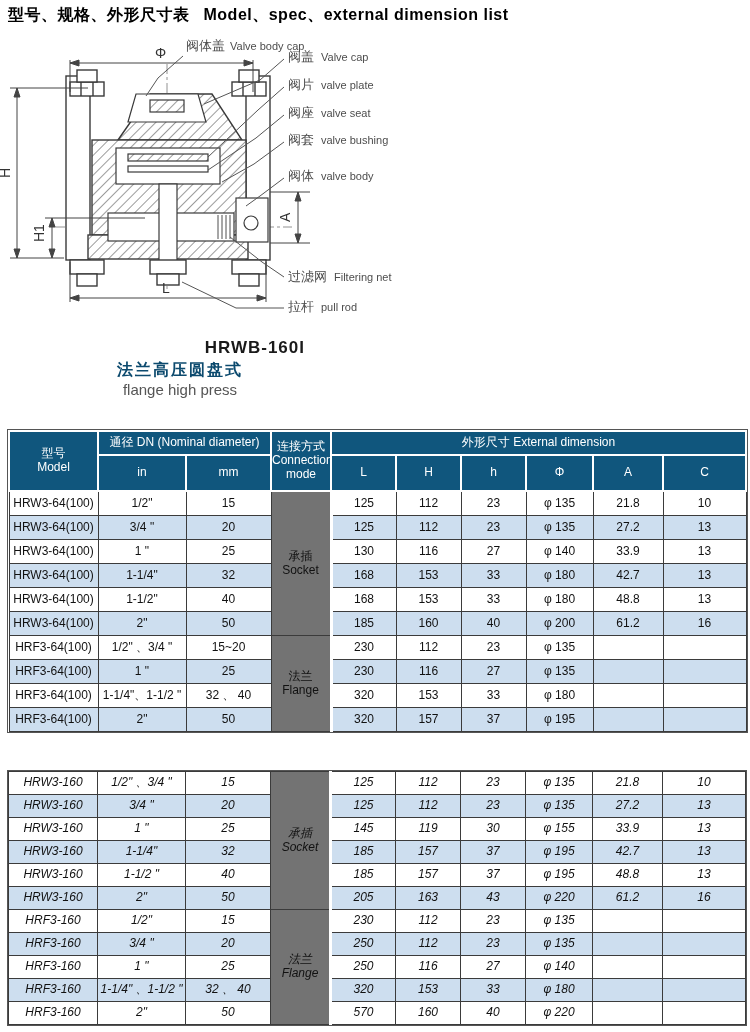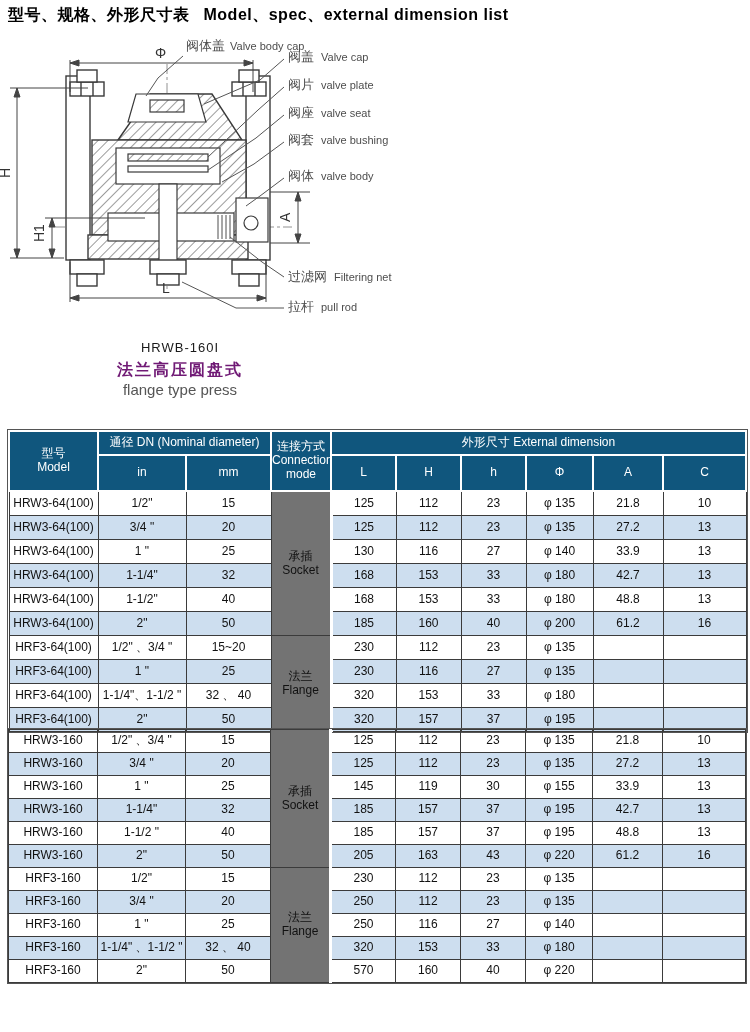--- a/index.html
+++ b/index.html
@@ -2,35 +2,35 @@
 <html><head>
 <meta charset="utf-8">
 <style>
   html,body{margin:0;padding:0;background:#e8e8e8;}
   .page{position:relative;width:750px;height:1032px;background:#fff;overflow:hidden;
         font-family:"Liberation Sans","DejaVu Sans",sans-serif;color:#111;margin:0 auto;}
   .title-bar{position:absolute;left:8px;top:5px;font-size:16px;font-weight:bold;color:#000;letter-spacing:.5px;}
   .title-bar .en{margin-left:14px;}
   .diagram{position:absolute;left:0;top:30px;width:750px;height:400px;}
   .model-block{position:absolute;left:55px;top:338px;width:250px;text-align:center;line-height:20px;}
-  .model-block .mline{font-weight:normal;font-size:13px;letter-spacing:1px;color:#1a1a1a;}
-  .model-block .zhline{font-weight:bold;font-size:16px;letter-spacing:2px;color:#701a75;margin-top:2px;}
+  .model-block .mline{font-weight:bold;font-size:17px;letter-spacing:1px;color:#1a1a1a;text-align:right;}
+  .model-block .zhline{font-weight:bold;font-size:16px;letter-spacing:2px;color:#0c4a6e;margin-top:2px;}
   .model-block .enline{font-size:15px;color:#555;}
   .spec-table{position:absolute;left:8px;border-collapse:collapse;table-layout:fixed;width:737px;
               font-size:12px;outline:1px solid #555;}
   .spec-table th,.spec-table td{border:1px solid #3b3b3b;text-align:center;padding:0;height:23px;
               line-height:1.15;overflow:hidden;}
   .spec-table thead th{background:#10567d;color:#fff;border:2px solid #fff;font-weight:normal;
               white-space:pre-line;font-size:12px;}
   .spec-table thead tr.r1 th{height:22px;}
   .spec-table thead tr.r2 th{height:34px;}
   .spec-table tbody tr.alt td{background:#cddeef;}
   .spec-table tbody td.conn{background:#737373;white-space:pre-line;}
   .spec-table tbody td.colL{border-left:3px solid #fff;}
-  #table-160{top:729px;}
+  #table-160{top:771px;font-style:italic;}
   #table-160 td{height:22px;}
   #table-64{top:430px;}
   svg text{font-family:"Liberation Sans","DejaVu Sans",sans-serif;}
   .lbl-zh{font-size:13px;fill:#4d4d4d;}
   .lbl-en{font-size:11px;fill:#4d4d4d;}
   .dim-lbl{font-size:14px;fill:#333;}
 </style>
 </head>
 <body>
 
@@ -162,21 +162,21 @@
       <text class="lbl-zh" x="288" y="251">过滤网</text>
       <text class="lbl-en" x="334" y="251">Filtering net</text>
       <text class="lbl-zh" x="288" y="281">拉杆</text>
       <text class="lbl-en" x="321" y="281">pull rod</text>
     </g>
   </svg>
 
   <div class="model-block">
     <div class="mline">HRWB-160I</div>
     <div class="zhline">法兰高压圆盘式</div>
-    <div class="enline">flange type press</div>
+    <div class="enline">flange high press</div>
   </div>
 
   <table class="spec-table" id="table-64">
     <colgroup>
       <col style="width:89px">
         <col style="width:88px">
         <col style="width:85px">
         <col style="width:60px">
       <col style="width:65px">
         <col style="width:65px">

